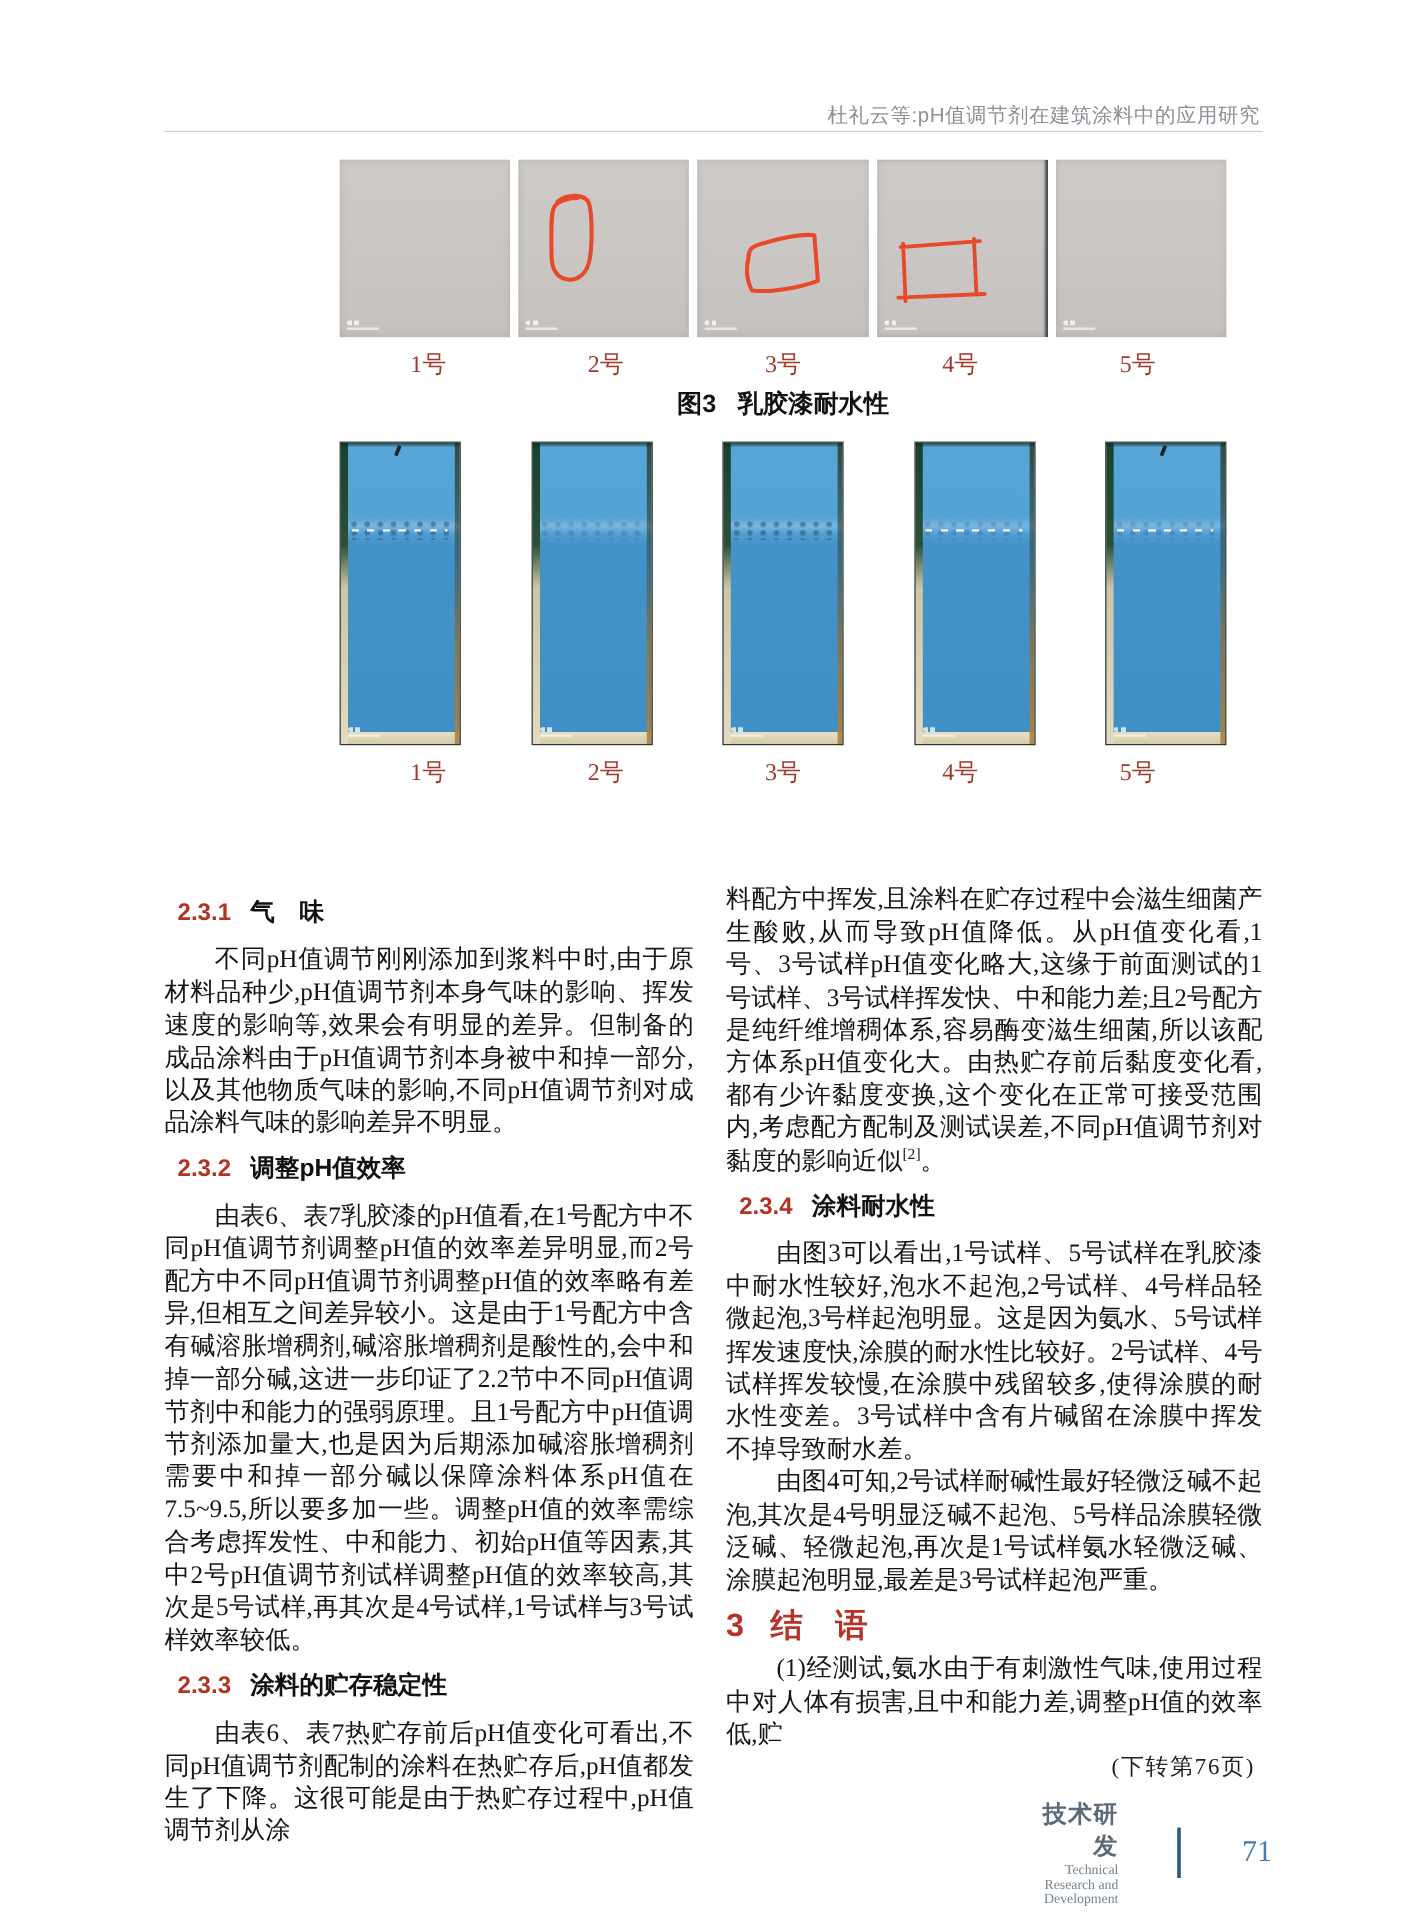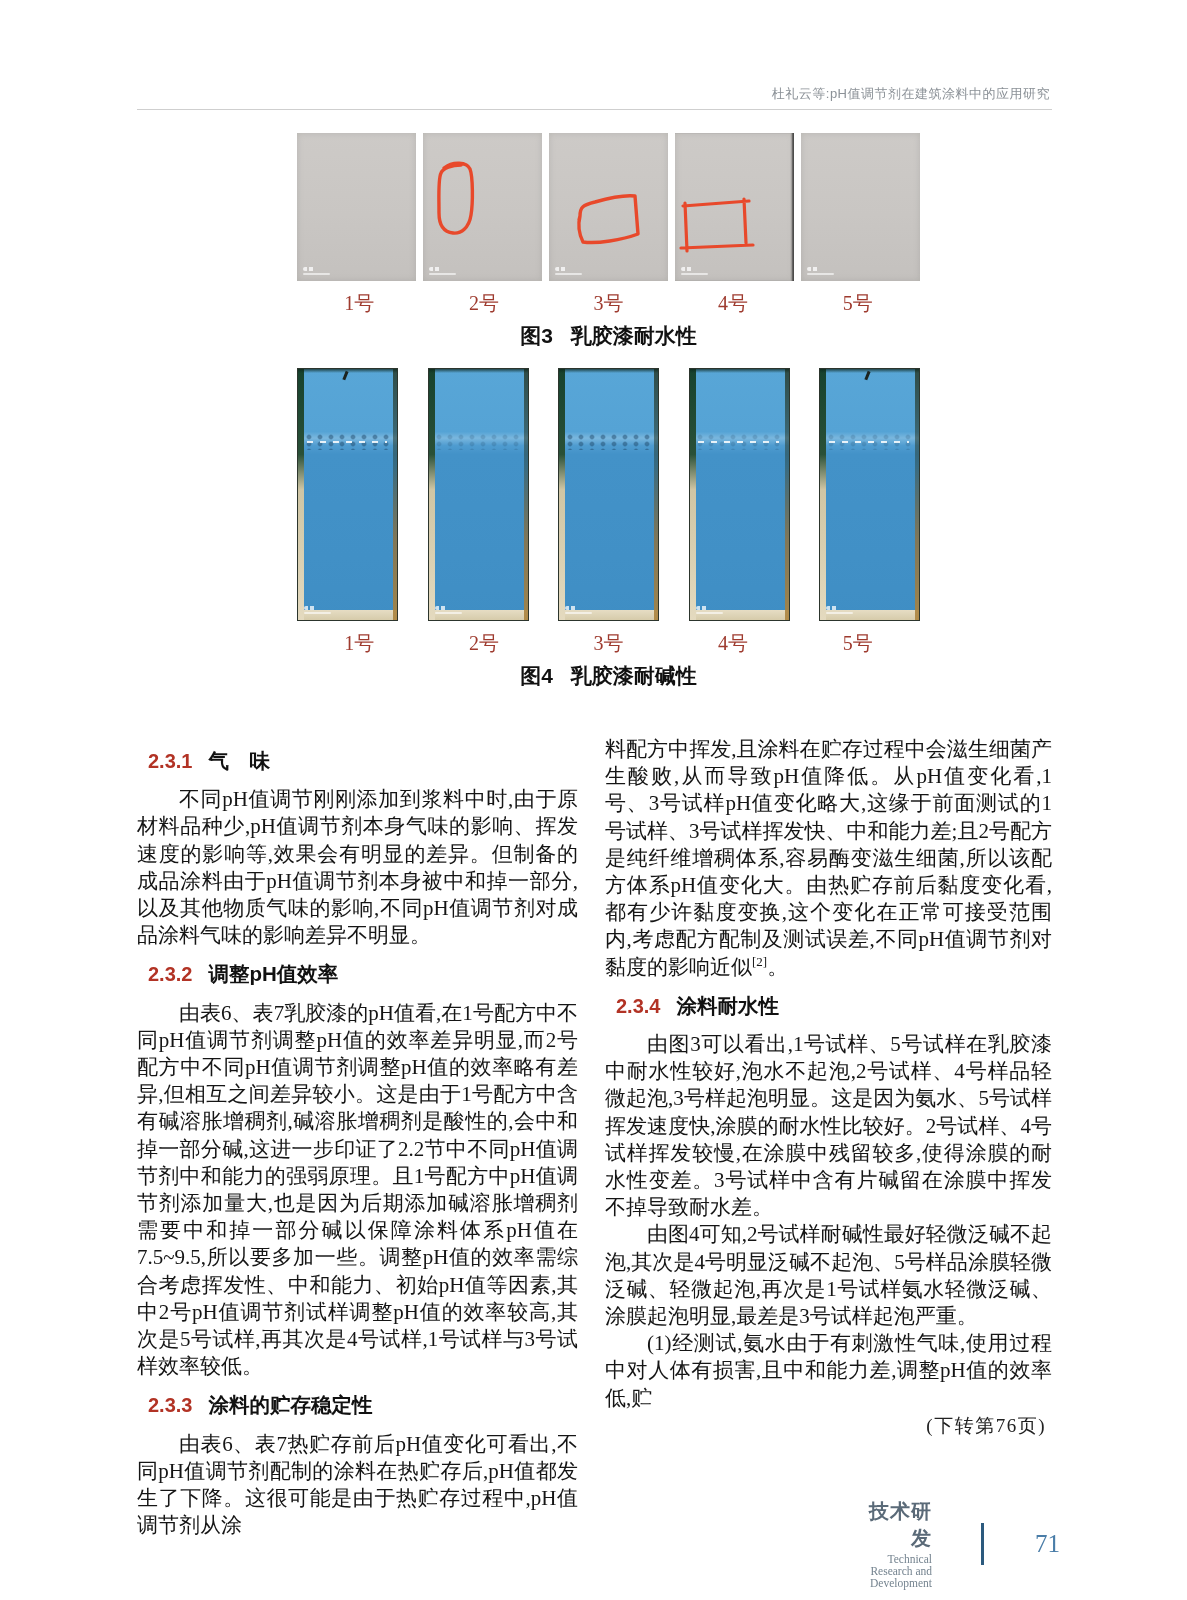--- a/index.html
+++ b/index.html
@@ -1,25 +1,25 @@
 <!DOCTYPE html>
 <html lang="zh"><head>
 <meta charset="utf-8">
 <style>
   html,body{margin:0;padding:0;background:#ffffff;}
   .page{position:relative;width:1187px;height:1600px;background:#ffffff;overflow:hidden;
         font-family:"Liberation Serif","DejaVu Serif",serif;color:#151515;}
 
   
-  .running-head{position:absolute;top:85px;right:137px;font-size:13px;letter-spacing:.5px;
+  .running-head{position:absolute;top:85px;right:137px;font-size:17px;letter-spacing:.5px;
                 color:#8b9197;font-family:"Liberation Sans","DejaVu Sans",sans-serif;}
   .head-rule{position:absolute;top:109px;left:137px;width:915px;height:1px;background:#cfcfcf;}
 
   
-  .fig{position:absolute;left:297px;width:623px;}
+  .fig{position:absolute;left:283px;width:739px;}
   .label-row{display:flex;margin-top:9px;}
   .label-row span{flex:1;text-align:center;font-size:20px;color:#9e3a2e;}
   figcaption{margin-top:5px;text-align:center;font-size:21px;font-weight:bold;
              font-family:"Liberation Sans","DejaVu Sans",sans-serif;color:#111;}
   figcaption .cap-text{margin-left:18px;}
   figure{margin:0;padding:0;}
 
   
   .fig3{top:133px;}
   .panels3{display:flex;gap:7px;}
@@ -190,23 +190,20 @@
           </div>
       </div>
     </div>
     <div class="label-row">
       <span>1号</span>
       <span>2号</span>
       <span>3号</span>
       <span>4号</span>
       <span>5号</span>
     </div>
-    <figcaption>
-      <span class="cap-tag">图4</span><span class="cap-text">乳胶漆耐碱性</span>
-    </figcaption>
   </figure>
 
   <div class="columns">
     <div class="col col-left">
       <div class="sec">
         <span class="num">2.3.1</span><span class="title">气　味</span>
       </div>
       <p class="indent">不同pH值调节刚刚添加到浆料中时,由于原材料品种少,pH值调节剂本身气味的影响、挥发速度的影响等,效果会有明显的差异。但制备的成品涂料由于pH值调节剂本身被中和掉一部分,以及其他物质气味的影响,不同pH值调节剂对成品涂料气味的影响差异不明显。</p>
       <div class="sec">
         <span class="num">2.3.2</span><span class="title">调整pH值效率</span>
@@ -218,20 +215,23 @@
       <p class="indent">由表6、表7热贮存前后pH值变化可看出,不同pH值调节剂配制的涂料在热贮存后,pH值都发生了下降。这很可能是由于热贮存过程中,pH值调节剂从涂</p>
     </div>
 
     <div class="col col-right">
       <p><span>料配方中挥发,且涂料在贮存过程中会滋生细菌产生酸败,从而导致pH值降低。从pH值变化看,1号、3号试样pH值变化略大,这缘于前面测试的1号试样、3号试样挥发快、中和能力差;且2号配方是纯纤维增稠体系,容易酶变滋生细菌,所以该配方体系pH值变化大。由热贮存前后黏度变化看,都有少许黏度变换,这个变化在正常可接受范围内,考虑配方配制及测试误差,不同pH值调节剂对黏度的影响近似</span><sup>[2]</sup><span>。</span></p>
       <div class="sec">
         <span class="num">2.3.4</span><span class="title">涂料耐水性</span>
       </div>
       <p class="indent">由图3可以看出,1号试样、5号试样在乳胶漆中耐水性较好,泡水不起泡,2号试样、4号样品轻微起泡,3号样起泡明显。这是因为氨水、5号试样挥发速度快,涂膜的耐水性比较好。2号试样、4号试样挥发较慢,在涂膜中残留较多,使得涂膜的耐水性变差。3号试样中含有片碱留在涂膜中挥发不掉导致耐水差。</p>
       <p class="indent">由图4可知,2号试样耐碱性最好轻微泛碱不起泡,其次是4号明显泛碱不起泡、5号样品涂膜轻微泛碱、轻微起泡,再次是1号试样氨水轻微泛碱、涂膜起泡明显,最差是3号试样起泡严重。</p>
+      <div class="big-sec">
+        <span class="num">3</span><span class="title">结　语</span>
+      </div>
       <p class="indent">(1)经测试,氨水由于有刺激性气味,使用过程中对人体有损害,且中和能力差,调整pH值的效率低,贮</p>
       <div class="cont">(下转第76页)</div>
     </div>
   </div>
 
   <div class="footer">
     <div class="footer-titles">
       <div class="footer-cn">技术研发</div>
       <div class="footer-en">Technical Research and Development</div>
     </div>

